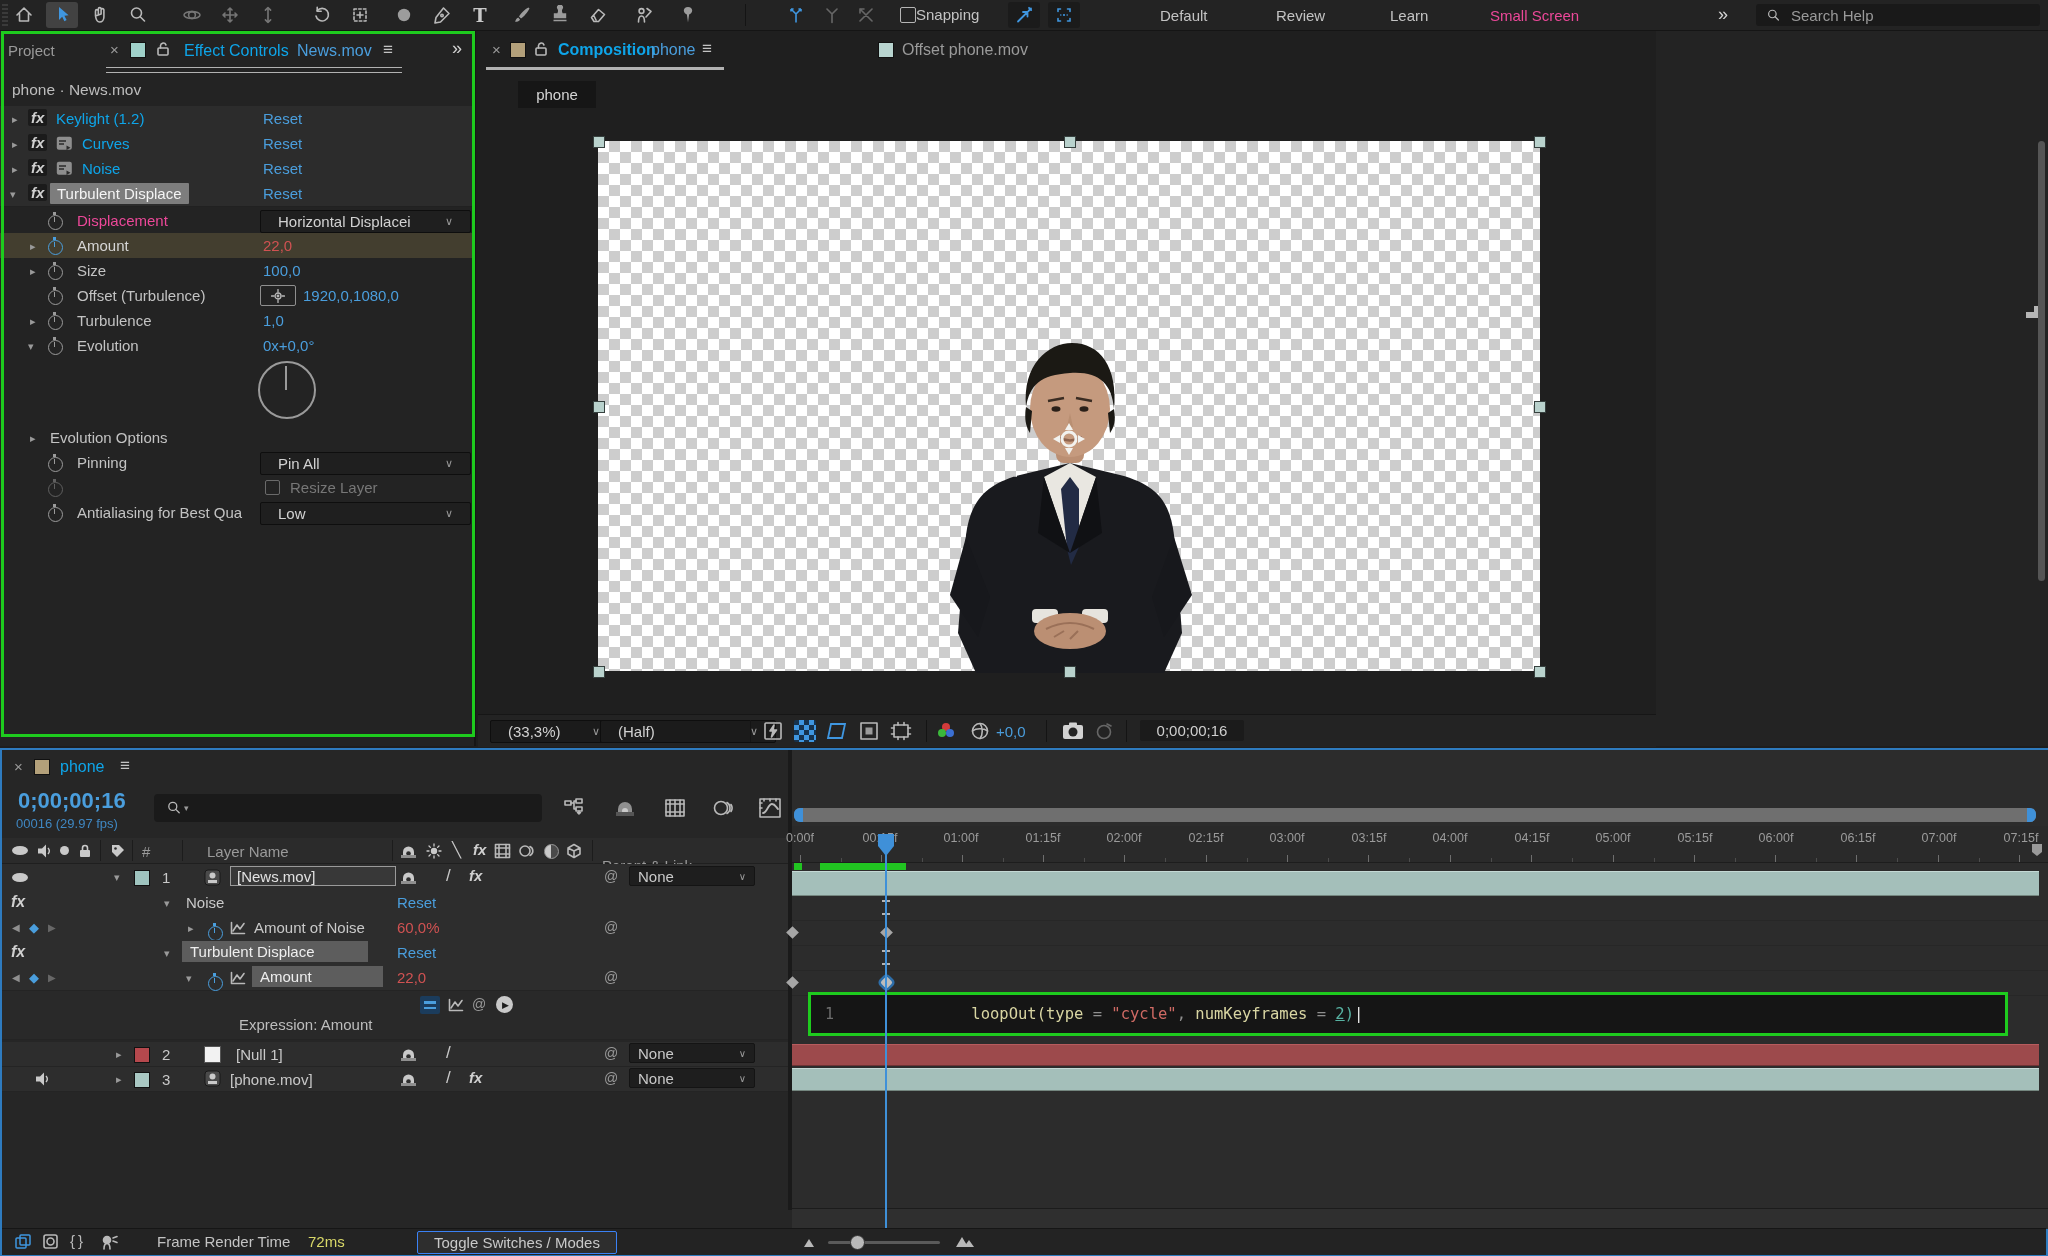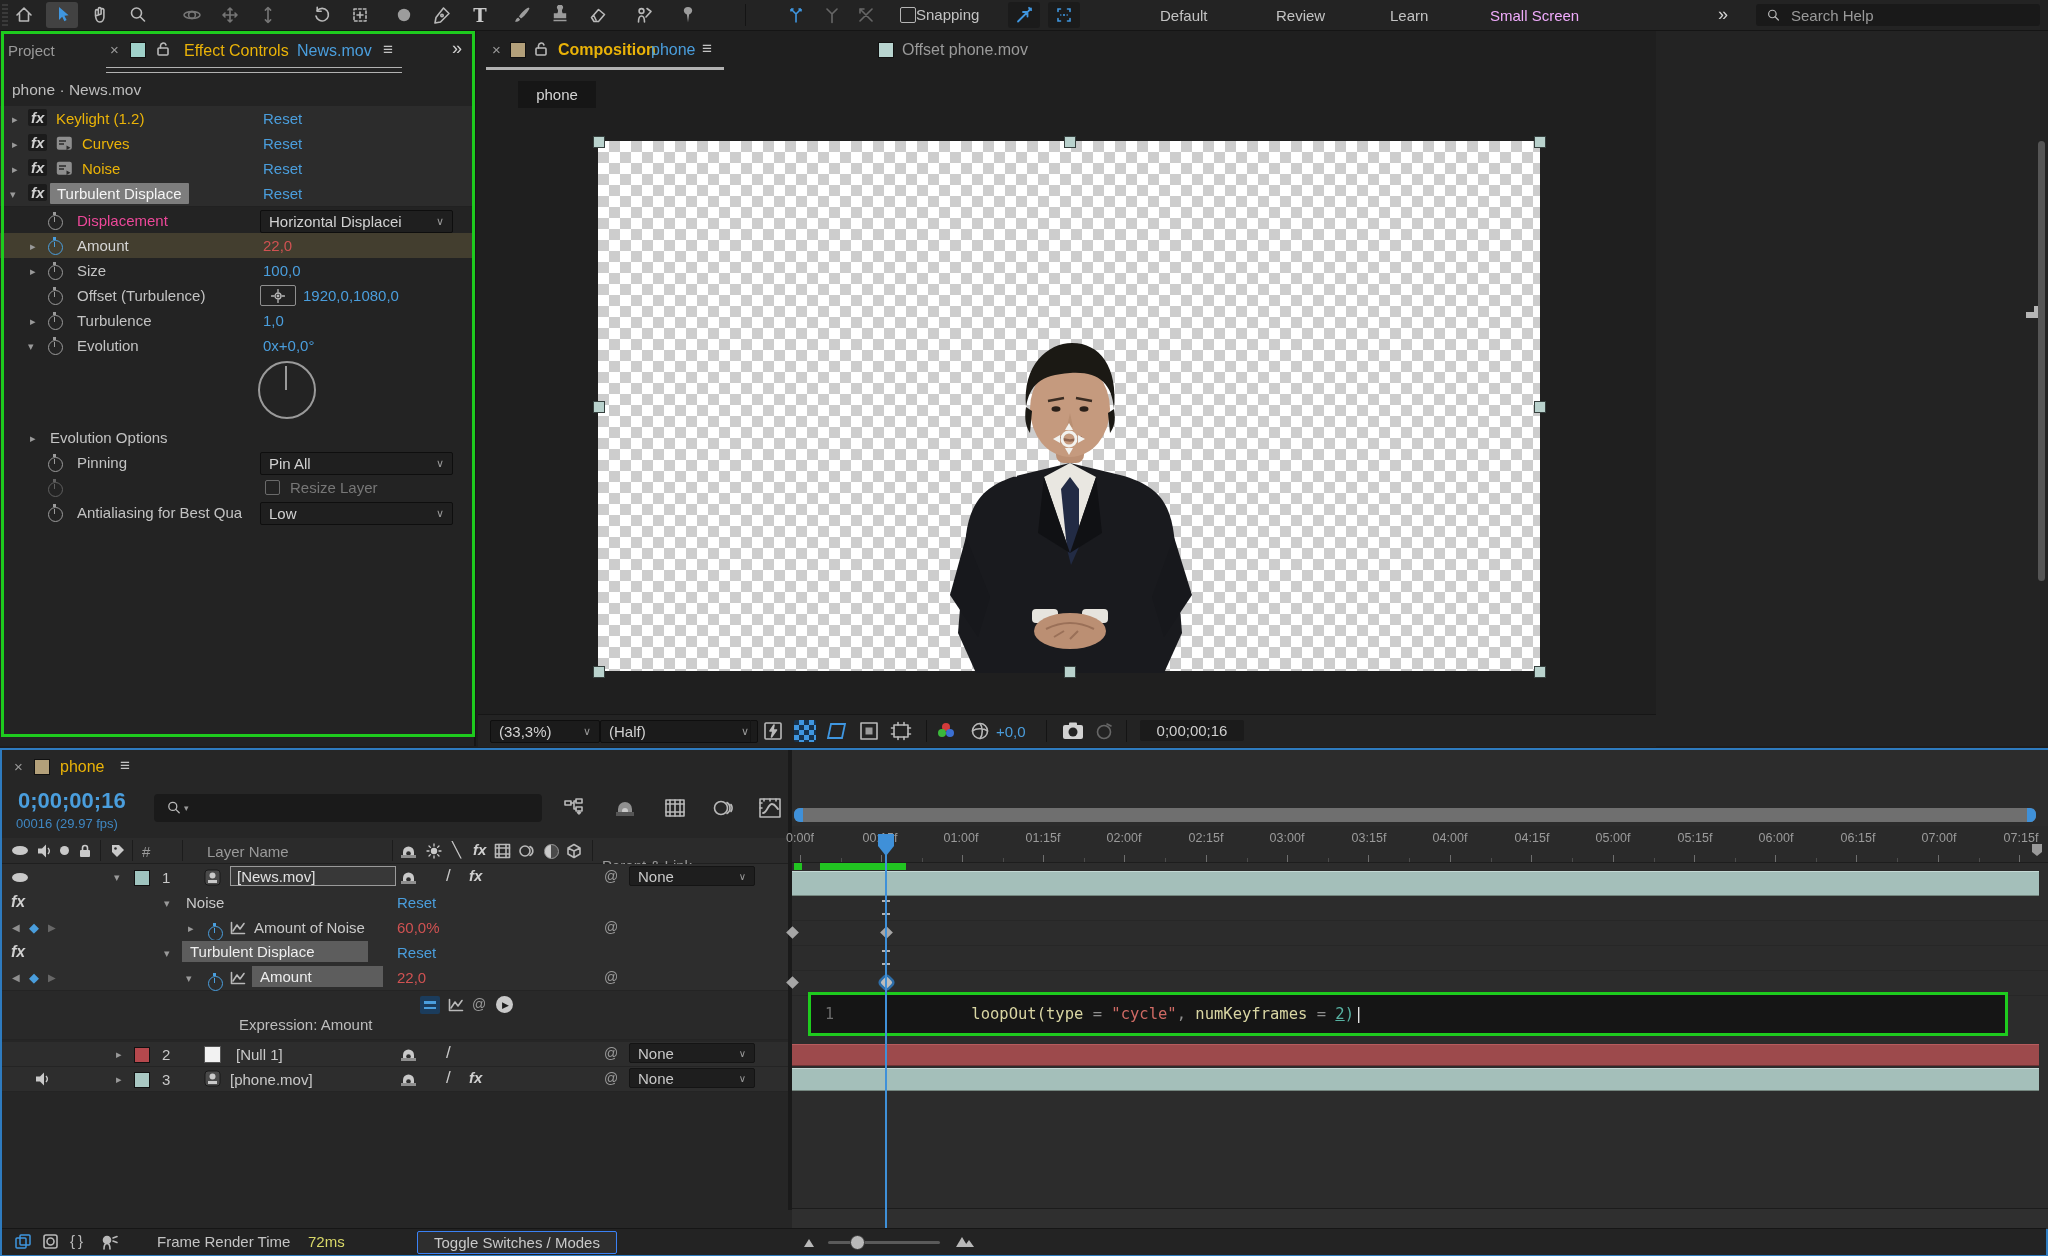--- a/index.html
+++ b/index.html
@@ -2,35 +2,35 @@
 <html><head>
 <meta charset="utf-8">
 <style>
   html,body{margin:0;padding:0;background:#0d0d0d}
   #app{position:relative;width:2048px;height:1256px;background:#1e1e1e;
        font-family:"Liberation Sans",sans-serif;color:#c8c8c8;font-size:15px;overflow:hidden}
   .abs{position:absolute}
   .blue{color:#4a9edd}
   .red{color:#d05252}
   .dim{color:#9a9a9a}
-  .vlight{color:#eab308}
+  .vlight{color:#0ea5e9}
   svg{display:block}
   .ico{stroke:#b9b9b9;fill:none;stroke-width:1.6;stroke-linecap:round;stroke-linejoin:round}
   .tbtn{position:absolute;top:2px;width:32px;height:26px;display:flex;align-items:center;justify-content:center}
   .tbtn.active{background:#424242;border-radius:3px}
   .sep{position:absolute;top:4px;width:1px;height:22px;background:#141414}
   
   .sw{position:relative;width:13px;height:13px;border:1.6px solid #9a9a9a;border-radius:50%;display:inline-block}
   .sw::before{content:"";position:absolute;left:3.6px;top:-4px;width:3px;height:3px;background:#9a9a9a}
   .sw::after{content:"";position:absolute;left:4.8px;top:1px;width:1.6px;height:5px;background:#9a9a9a}
   .sw.kf{border-color:#4a9edd}
   .sw.kf::before{background:#4a9edd}.sw.kf::after{background:#4a9edd}
   .sw.off{border-color:#5f5f5f}.sw.off::before{background:#5f5f5f}.sw.off::after{background:#5f5f5f}
   .dd{position:absolute;height:21px;background:#1f1f1f;border:1px solid #0e0e0e;border-radius:2px;
-      display:flex;align-items:center;padding:0 8px;color:#d2d2d2;white-space:nowrap;overflow:hidden}
+      display:flex;align-items:center;padding:0 17px;color:#d2d2d2;white-space:nowrap;overflow:hidden}
   .dd .chev{margin-left:auto;color:#9a9a9a;font-size:11px}
   .ecrow{position:absolute;left:0;width:475px;height:25px}
   .fxbadge{font-style:italic;font-weight:bold;color:#d0d0d0;background:#1b1b1b;padding:0 3px;border-radius:2px}
   .reset{color:#4a9edd}
   .arrow{color:#9a9a9a;font-size:11px}
   
   .checker{background-color:#ffffff;
     background-image:linear-gradient(45deg,#cdcdcd 25%,transparent 25%,transparent 75%,#cdcdcd 75%),
                      linear-gradient(45deg,#cdcdcd 25%,transparent 25%,transparent 75%,#cdcdcd 75%);
     background-size:22px 22px;background-position:0 0,11px 11px}
@@ -187,21 +187,21 @@
           <path d="M4 6.5 V4 h2.5 M13.5 4 H16 v2.5 M4 13.5 V16 h2.5 M16 13.5 V16 h-2.5" fill="none"></path>
           <circle cx="10" cy="10" r="1.1" stroke="none"></circle>
           <circle cx="6.8" cy="10" r="0.8" stroke="none"></circle>
           <circle cx="13.2" cy="10" r="0.8" stroke="none"></circle>
         </svg>
     </div>
 
     <span class="abs dim" style="left:1160px;top:7px;color:#c3c3c3">Default</span>
     <span class="abs dim" style="left:1276px;top:7px;color:#c3c3c3">Review</span>
     <span class="abs dim" style="left:1390px;top:7px;color:#c3c3c3">Learn</span>
-    <span class="abs dim" style="left:1490px;top:7px;color:#f0abfc">Small Screen</span>
+    <span class="abs dim" style="left:1490px;top:7px;color:#ec4899">Small Screen</span>
     <span class="abs" style="left:1718px;top:4px;font-size:18px;color:#d2d2d2">»</span>
 
     <div class="abs" style="left:1756px;top:4px;width:284px;height:22px;background:#191919;border-radius:3px;display:flex;align-items:center;padding-left:10px;box-sizing:border-box">
       <svg width="15" height="15" viewBox="0 0 20 20" class="ico">
           <circle cx="8.5" cy="8" r="5"></circle>
           <path d="M12.2 11.7 L16.5 16"></path>
         </svg>
       <span style="margin-left:10px;color:#9a9a9a">Search Help</span>
     </div>
   </div>

